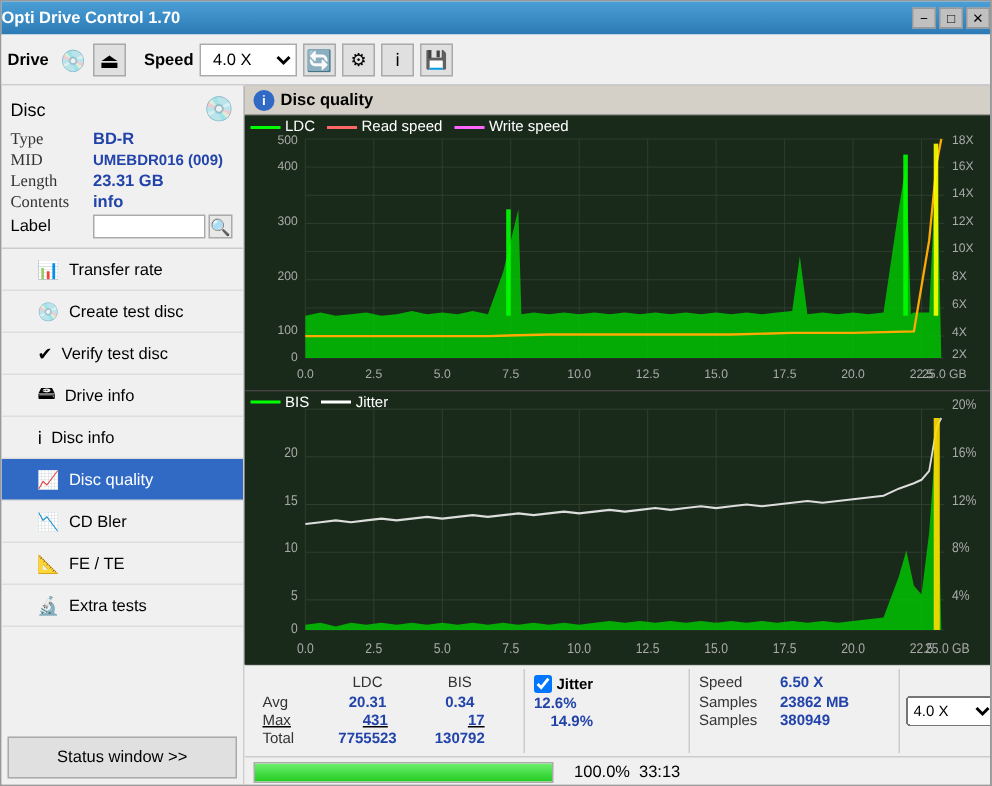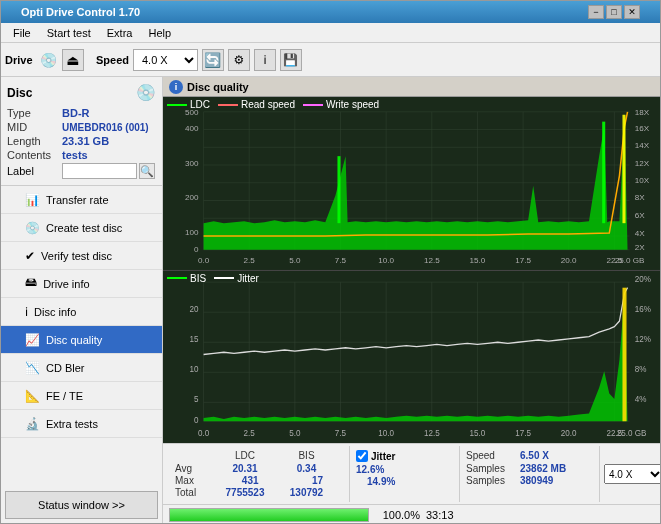--- a/index.html
+++ b/index.html
@@ -17,21 +17,21 @@
       background: #f0f0f0;
       border: 1px solid #999;
       display: flex;
       flex-direction: column;
     }
     .title-bar {
       background: linear-gradient(to bottom, #4a9fd5 0%, #2d7ab5 100%);
       height: 22px;
       display: flex;
       align-items: center;
-      padding: 0 20px;
+      padding: 0 0;
       justify-content: space-between;
       flex-shrink: 0;
     }
     .title-bar-text {
       color: white;
       font-size: 11px;
       font-weight: bold;
     }
     .title-bar-buttons {
       display: flex;
@@ -133,37 +133,38 @@
       border-bottom: 1px solid #ccc;
     }
     .disc-info-header {
       display: flex;
       justify-content: space-between;
       align-items: center;
       margin-bottom: 4px;
     }
     .disc-label {
       font-size: 12px;
-      font-weight: bold;
+      font-weight: normal;
     }
     .disc-icon {
       width: 20px;
       height: 20px;
       font-size: 16px;
     }
     .info-row {
       display: flex;
       align-items: center;
       margin-bottom: 2px;
       font-size: 11px;
     }
     .info-key {
       width: 55px;
       color: #333;
       flex-shrink: 0;
+      font-family: Liberation Serif, serif;
     }
     .info-val {
       color: #2244aa;
       font-weight: bold;
     }
     .label-input-row {
       display: flex;
       align-items: center;
       margin-top: 2px;
     }
@@ -351,26 +352,20 @@
 
   <div class="title-bar">
     <span class="title-bar-text">Opti Drive Control 1.70</span>
     <div class="title-bar-buttons">
       <div class="title-btn">−</div>
       <div class="title-btn">□</div>
       <div class="title-btn">✕</div>
     </div>
   </div>
 
-  <div class="menu-bar">
-    <span class="menu-item">File</span>
-    <span class="menu-item">Start test</span>
-    <span class="menu-item">Extra</span>
-    <span class="menu-item">Help</span>
-  </div>
 
   <div class="toolbar">
     <span class="toolbar-label">Drive</span>
     <div class="drive-select">
       <span style="font-size:14px; margin-right:2px;">💿</span>
       <div class="toolbar-btn">⏏</div>
     </div>
     <span class="speed-label">Speed</span>
     <select class="speed-combo">
       <option>4.0 X</option>
@@ -389,29 +384,29 @@
         <div class="disc-info-header">
           <span class="disc-label">Disc</span>
           <span class="disc-icon">💿</span>
         </div>
         <div class="info-row">
           <span class="info-key">Type</span>
           <span class="info-val">BD-R</span>
         </div>
         <div class="info-row">
           <span class="info-key">MID</span>
-          <span class="info-val" style="font-size:10px;">UMEBDR016 (001)</span>
+          <span class="info-val" style="font-size:10px;">UMEBDR016 (009)</span>
         </div>
         <div class="info-row">
           <span class="info-key">Length</span>
           <span class="info-val">23.31 GB</span>
         </div>
         <div class="info-row">
           <span class="info-key">Contents</span>
-          <span class="info-val">tests</span>
+          <span class="info-val">info</span>
         </div>
         <div class="label-input-row">
           <span class="label-key">Label</span>
           <input class="label-input" type="text" style="">
           <div class="label-btn">🔍</div>
         </div>
       </div>
 
       <div class="nav-items">
         <div class="nav-item">
@@ -634,21 +629,21 @@
             <div style="display:flex; font-size:10px; color:#333; margin-bottom:2px; gap:4px;">
               <span style="width:36px;"></span>
               <span style="width:60px; text-align:center;">LDC</span>
               <span style="width:55px; text-align:center;">BIS</span>
             </div>
             <div style="display:flex; font-size:10px; gap:4px; margin-bottom:1px;">
               <span style="width:36px; color:#333;">Avg</span>
               <span style="width:60px; text-align:center; color:#2244aa; font-weight:bold;">20.31</span>
               <span style="width:55px; text-align:center; color:#2244aa; font-weight:bold;">0.34</span>
             </div>
-            <div style="display:flex; font-size:10px; gap:14px; margin-bottom:1px;">
+            <div style="display:flex; font-size:10px; gap:14px; margin-bottom:1px;text-decoration:underline;">
               <span style="width:36px; color:#333;">Max</span>
               <span style="width:60px; text-align:center; color:#2244aa; font-weight:bold;">431</span>
               <span style="width:55px; text-align:center; color:#2244aa; font-weight:bold;">17</span>
             </div>
             <div style="display:flex; font-size:10px; gap:4px;">
               <span style="width:36px; color:#333;">Total</span>
               <span style="width:60px; text-align:center; color:#2244aa; font-weight:bold;">7755523</span>
               <span style="width:55px; text-align:center; color:#2244aa; font-weight:bold;">130792</span>
             </div>
           </div>

